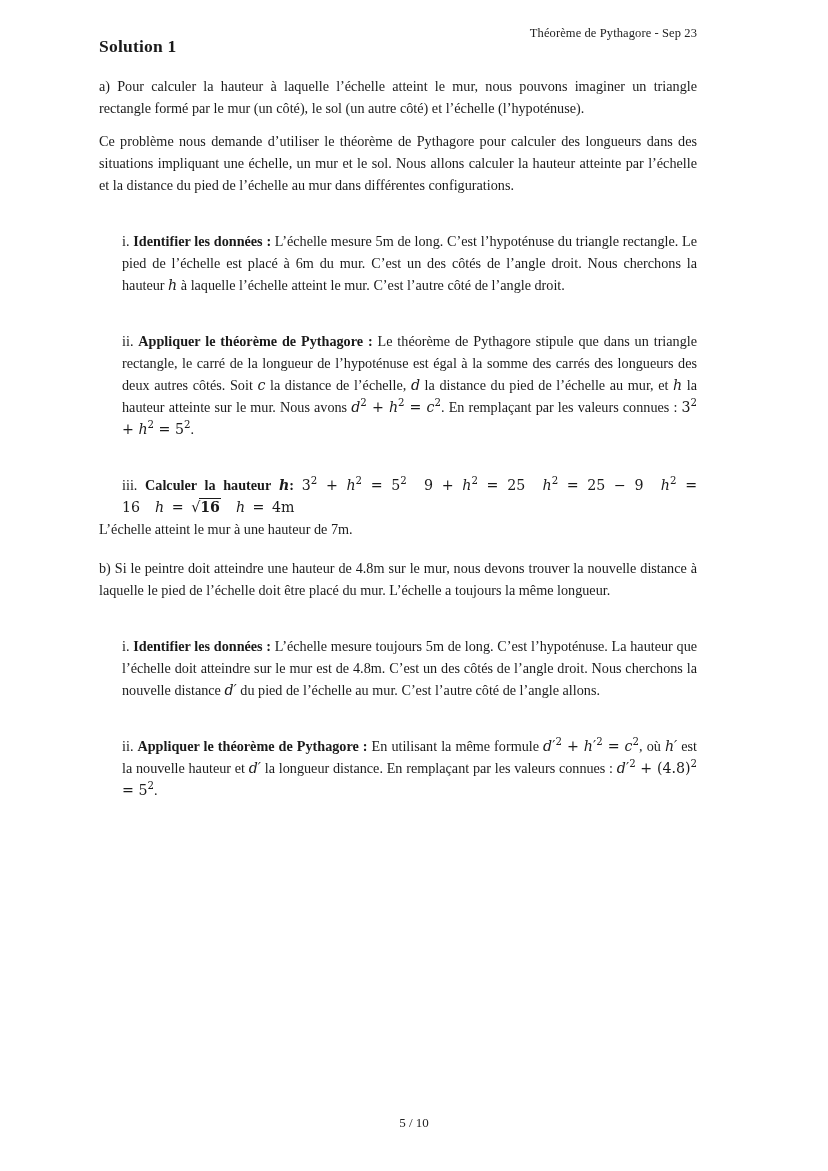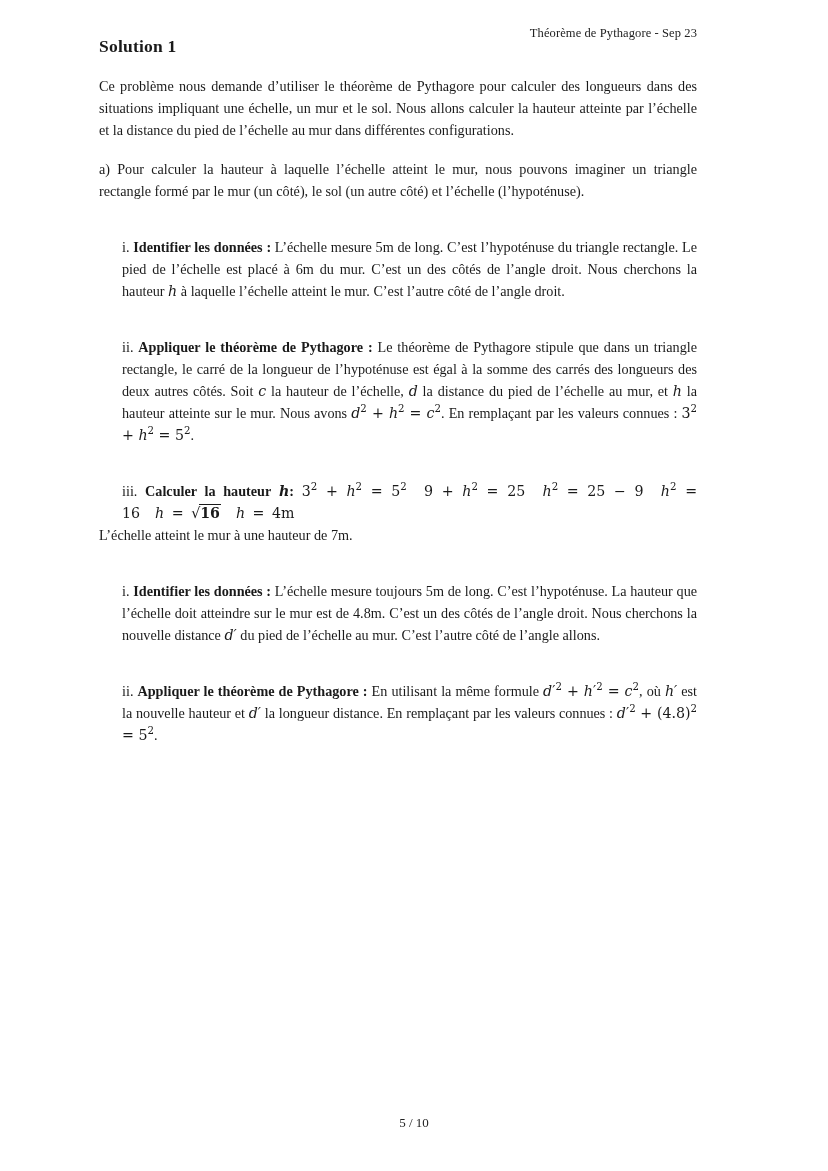--- a/index.html
+++ b/index.html
@@ -106,61 +106,62 @@
 <body>
 
 <div class="page">
 
   <div class="header">Théorème de Pythagore - Sep 23</div>
 
   <div class="content">
 
     <h1 class="section-title">Solution 1</h1>
 
+    <p class="para spaced-top">a) Pour calculer la hauteur à laquelle l’échelle atteint le mur, nous pouvons imaginer un triangle rectangle formé par le mur (un côté), le sol (un autre côté) et l’échelle (l’hypoténuse).</p>
+
     <p class="para">Ce problème nous demande d’utiliser le théorème de Pythagore pour calculer des longueurs dans des situations impliquant une échelle, un mur et le sol. Nous allons calculer la hauteur atteinte par l’échelle et la distance du pied de l’échelle au mur dans différentes configurations.</p>
-
-    <p class="para spaced-top">a) Pour calculer la hauteur à laquelle l’échelle atteint le mur, nous pouvons imaginer un triangle rectangle formé par le mur (un côté), le sol (un autre côté) et l’échelle (l’hypoténuse).</p>
 
     <div class="sub-block">
       <p>
         <span class="roman">i.</span>
         <span class="lbl">Identifier les données :</span>
         <span>L’échelle mesure 5m de long. C’est l’hypoténuse du triangle rectangle. Le pied de l’échelle est placé à 6m du mur. C’est un des côtés de l’angle droit. Nous cherchons la hauteur</span>
         <span class="math">h</span>
         <span>à laquelle l’échelle atteint le mur. C’est l’autre côté de l’angle droit.</span>
       </p>
     </div>
 
     <div class="sub-block">
       <p>
         <span class="roman">ii.</span>
         <span class="lbl">Appliquer le théorème de Pythagore :</span>
         <span>Le théorème de Pythagore stipule que dans un triangle rectangle, le carré de la longueur de l’hypoténuse est égal à la somme des carrés des longueurs des deux autres côtés. Soit</span>
         <span class="math">c</span>
-        <span>la hauteur de l’échelle,</span>
+        <span>la distance de l’échelle,</span>
         <span class="math">d</span>
         <span>la distance du pied de l’échelle au mur, et</span>
         <span class="math">h</span>
         <span>la hauteur atteinte sur le mur. Nous avons</span>
         <span class="mathup"><span class="math">d</span><sup>2</sup> + <span class="math">h</span><sup>2</sup> = <span class="math">c</span><sup>2</sup></span><span>. En remplaçant par les valeurs connues :</span>
         <span class="mathup">3<sup>2</sup> + <span class="math">h</span><sup>2</sup> = 5<sup>2</sup></span><span>.</span>
       </p>
     </div>
 
     <div class="sub-block">
       <p class="formula-line">
         <span class="roman">iii.</span>
         <span class="lbl">Calculer la hauteur</span>
         <span class="lbl math">h</span><span class="lbl">:</span>
         <span class="mathup">3<sup>2</sup> + <span class="math">h</span><sup>2</sup> = 5<sup>2</sup>&nbsp; 9 + <span class="math">h</span><sup>2</sup> = 25&nbsp; <span class="math">h</span><sup>2</sup> = 25 − 9&nbsp; <span class="math">h</span><sup>2</sup> = 16&nbsp; <span class="math">h</span> = √<span class="sqrt">16</span>&nbsp; <span class="math">h</span> = 4m</span>
       </p>
     </div>
 
     <p class="para standalone">L’échelle atteint le mur à une hauteur de 7m.</p>
 
+    <p class="para spaced-top">b) Si le peintre doit atteindre une hauteur de 4.8m sur le mur, nous devons trouver la nouvelle distance à laquelle le pied de l’échelle doit être placé du mur. L’échelle a toujours la même longueur.</p>
 
     <div class="sub-block">
       <p>
         <span class="roman">i.</span>
         <span class="lbl">Identifier les données :</span>
         <span>L’échelle mesure toujours 5m de long. C’est l’hypoténuse. La hauteur que l’échelle doit atteindre sur le mur est de 4.8m. C’est un des côtés de l’angle droit. Nous cherchons la nouvelle distance</span>
         <span class="math">d′</span>
         <span>du pied de l’échelle au mur. C’est l’autre côté de l’angle allons.</span>
       </p>
     </div>

